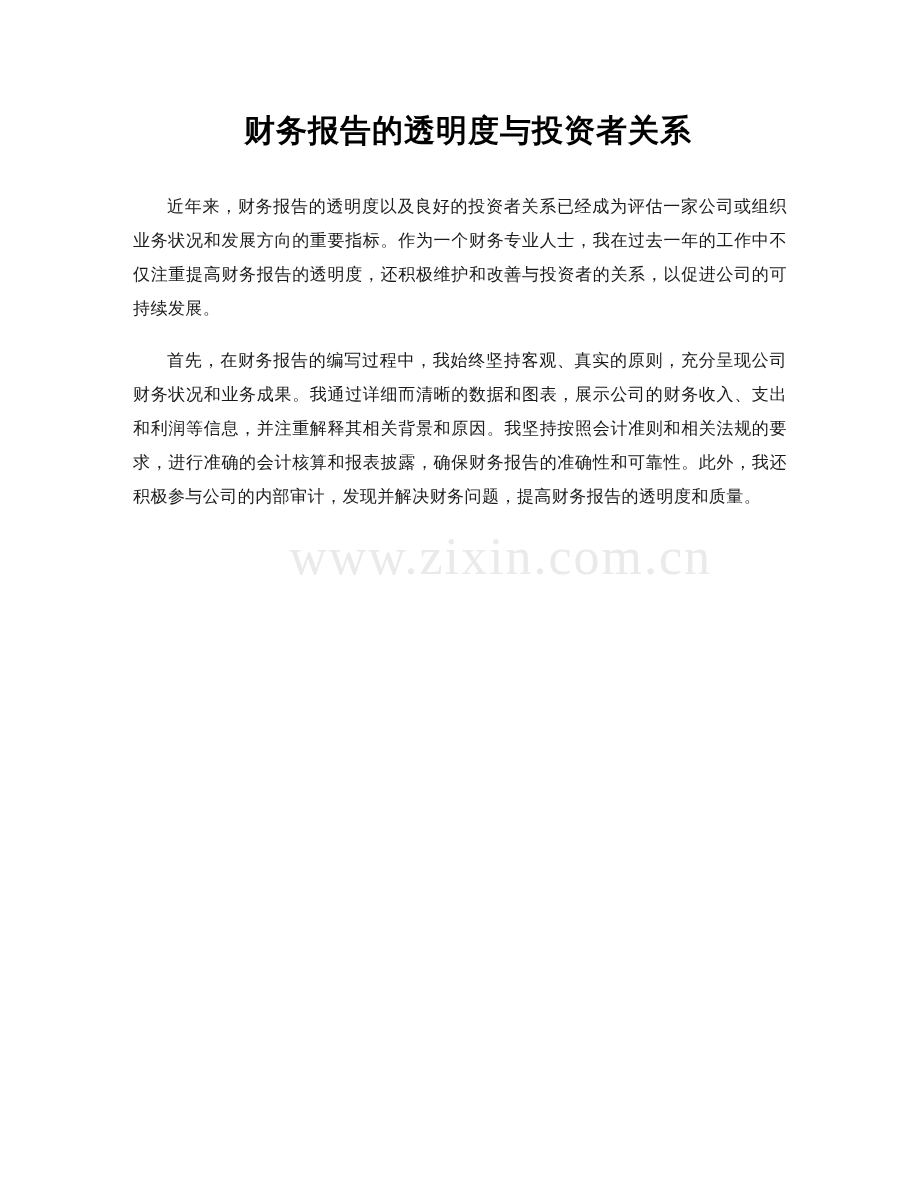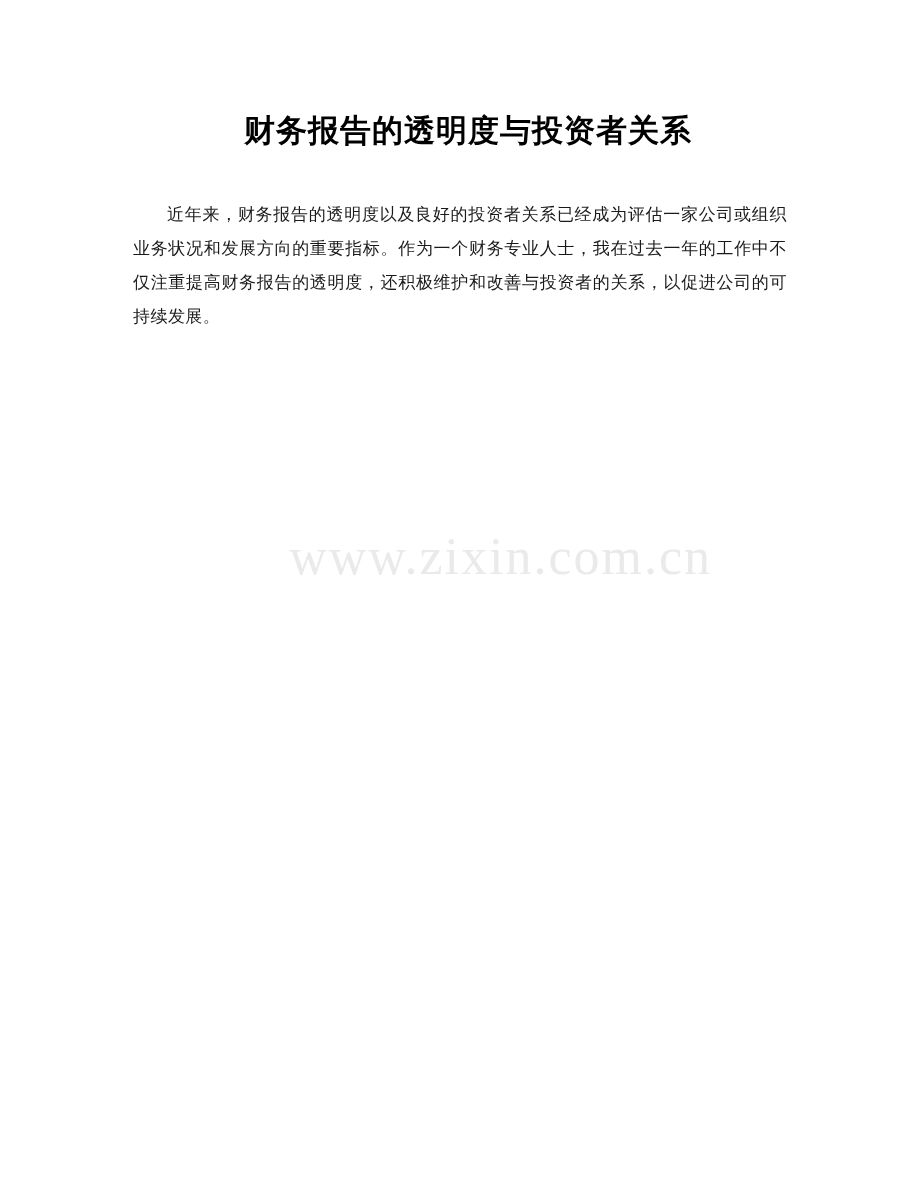--- a/index.html
+++ b/index.html
@@ -38,21 +38,21 @@
     .body-text {
       position: absolute;
       left: 133px;
       top: 181px;
       width: 654px;
       font-family: "DejaVu Serif", serif;
       font-size: 17px;
       color: #1a1a1a;
     }
     .para {
-      margin: 16px 0 18px 0;
+      margin: 8px 0 18px 0;
       line-height: 34px;
       text-indent: 34px;
       text-align: justify;
       letter-spacing: 0.45px;
     }
     .watermark {
       position: absolute;
       left: 232px;
       top: 522px;
       width: 480px;
@@ -67,16 +67,17 @@
     }
   </style>
 </head>
 <body>
 
 <div class="page">
   <h1 class="title">财务报告的透明度与投资者关系</h1>
 
   <div class="body-text">
     <p class="para">近年来，财务报告的透明度以及良好的投资者关系已经成为评估一家公司或组织业务状况和发展方向的重要指标。作为一个财务专业人士，我在过去一年的工作中不仅注重提高财务报告的透明度，还积极维护和改善与投资者的关系，以促进公司的可持续发展。</p>
+    <p class="para">首先，在财务报告的编写过程中，我始终坚持客观、真实的原则，充分呈现公司财务状况和业务成果。我通过详细而清晰的数据和图表，展示公司的财务收入、支出和利润等信息，并注重解释其相关背景和原因。我坚持按照会计准则和相关法规的要求，进行准确的会计核算和报表披露，确保财务报告的准确性和可靠性。此外，我还积极参与公司的内部审计，发现并解决财务问题，提高财务报告的透明度和质量。</p>
   </div>
 
   <div class="watermark">www.zixin.com.cn</div>
 </div>
 
 </body></html>

